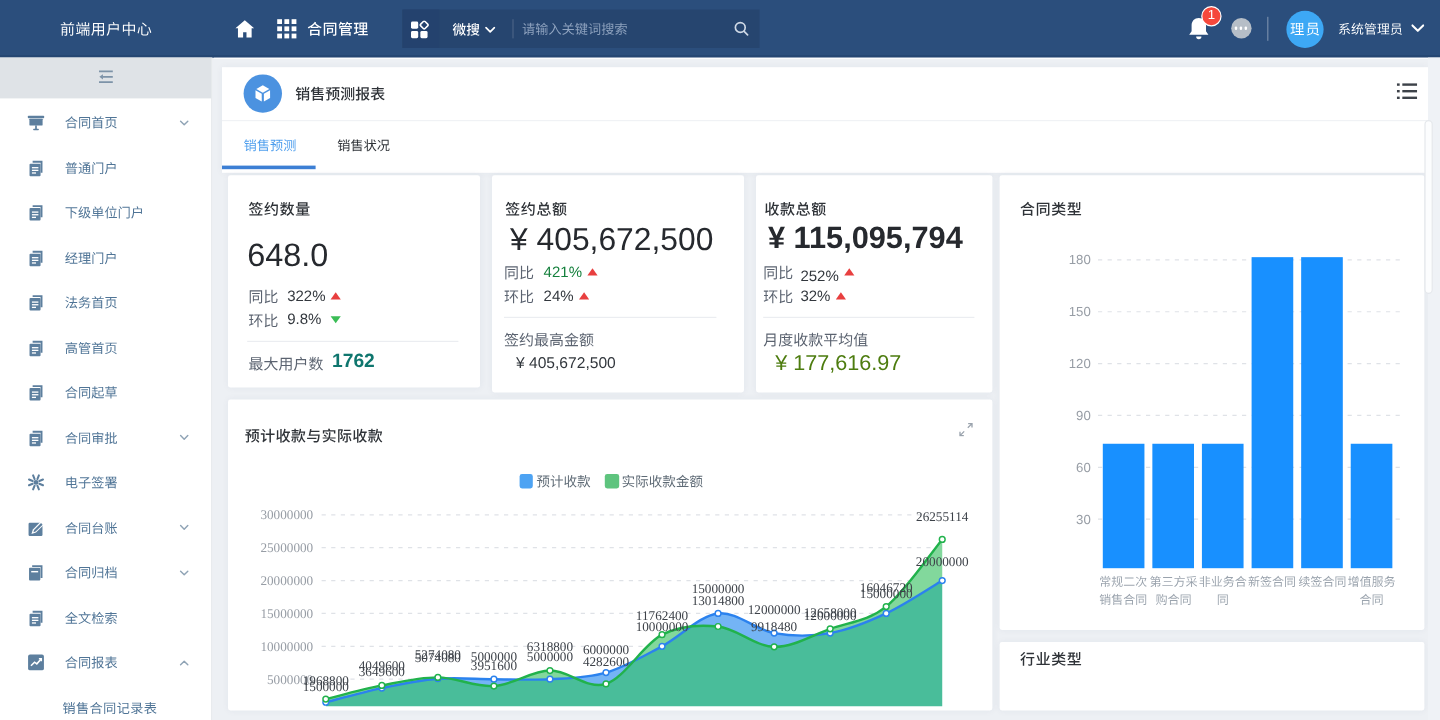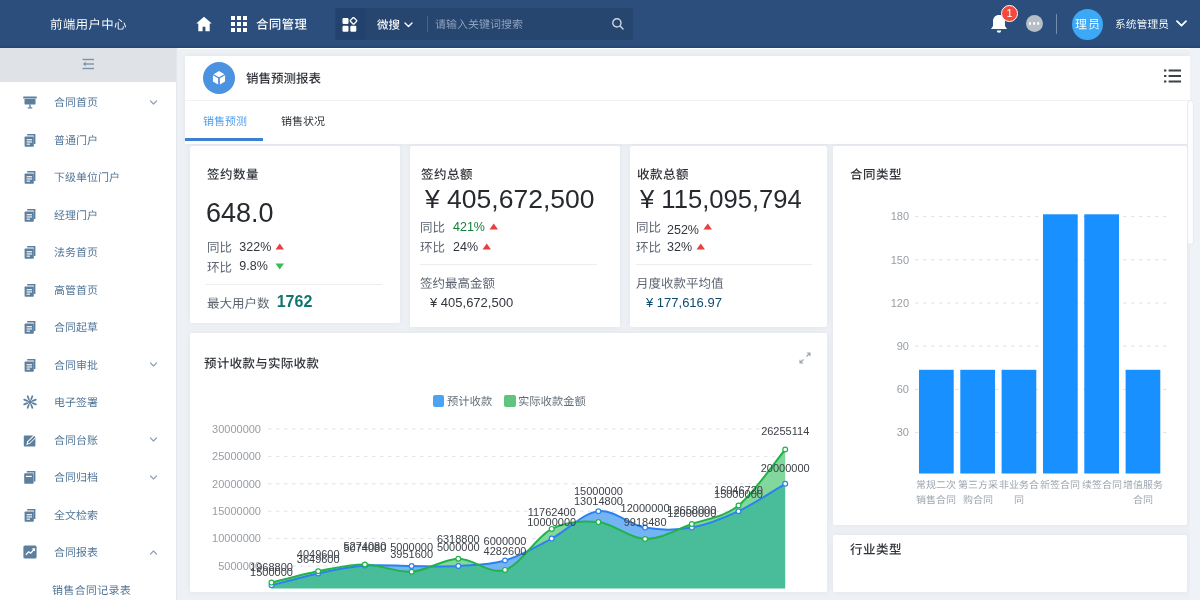--- a/index.html
+++ b/index.html
@@ -476,21 +476,21 @@
 <span class="num" style="left:430.0px;top:292.6px;font-size:13.0px;line-height:19.5px;letter-spacing:0.00px;font-weight:normal;color:#32373d">¥ 405,672,500</span>
 <div class="card" style="left:630px;top:146px;width:196.5px;height:181px;"></div>
 <svg class="abs" style="left:636.5px;top:164.3px" width="54" height="20" viewBox="0 0 54 20">
     <g fill="#2f3338" transform="translate(0,14.8) scale(0.01250,-0.01250)">
       <use href="#q101" x="0"></use>
       <use href="#q102" x="1040"></use>
       <use href="#q96" x="2080"></use>
       <use href="#q97" x="3120"></use>
     </g>
   </svg>
-<span class="num" style="left:640.0px;top:180.1px;font-size:25.6px;line-height:38.4px;letter-spacing:0.00px;font-weight:normal;color:#26292e">¥ 115,095,794</span>
+<span class="num" style="left:640.0px;top:180.1px;font-size:25.6px;line-height:38.4px;letter-spacing:0.00px;font-weight:bold;color:#26292e">¥ 115,095,794</span>
 <svg class="abs" style="left:636.0px;top:217.3px" width="27" height="20" viewBox="0 0 27 20">
     <g fill="#5b6370" transform="translate(0,14.8) scale(0.01250,-0.01250)">
       <use href="#q7" x="0"></use>
       <use href="#q91" x="1000"></use>
     </g>
   </svg>
 <span class="num" style="left:667.0px;top:221px;font-size:12.5px;line-height:18.8px;letter-spacing:0.00px;font-weight:normal;color:#32373d">252%</span>
 <svg class="abs" style="left:703.0px;top:223.3px" width="9.5" height="7" viewBox="0 0 9.5 7">
     <path d="M4.75 0.6L9 6.5H0.5z" fill="#e83f3f"></path>
   </svg>
@@ -509,22 +509,22 @@
     <g fill="#5b6370" transform="translate(0,14.8) scale(0.01250,-0.01250)">
       <use href="#q103" x="0"></use>
       <use href="#q104" x="1000"></use>
       <use href="#q105" x="2000"></use>
       <use href="#q106" x="3000"></use>
       <use href="#q107" x="4000"></use>
       <use href="#q108" x="5000"></use>
       <use href="#q20" x="6000"></use>
     </g>
   </svg>
-<span class="num" style="left:646.0px;top:292.6px;font-size:13.0px;line-height:19.5px;letter-spacing:0.00px;font-weight:normal;color:#0c4a6e">¥ 177,616.97</span>
-<div class="card" style="left:190px;top:332.5px;width:636.5px;height:259.5px;">
+<span class="num" style="left:646.0px;top:292.6px;font-size:18px;line-height:19.5px;letter-spacing:0.00px;font-weight:normal;color:#4d7c0f">¥ 177,616.97</span>
+<div class="card" style="left:190px;top:332.5px;width:636.5px;height:259.5px;font-family:Liberation Serif, serif;">
     <svg width="636" height="264" style="position:absolute;left:0;top:0">
       <line x1="78" y1="96.0" x2="596" y2="96.0" stroke="#dfe2e7" stroke-width="1" stroke-dasharray="3.5 4.5"></line>
       <line x1="78" y1="123.4" x2="596" y2="123.4" stroke="#dfe2e7" stroke-width="1" stroke-dasharray="3.5 4.5"></line>
       <line x1="78" y1="150.8" x2="596" y2="150.8" stroke="#dfe2e7" stroke-width="1" stroke-dasharray="3.5 4.5"></line>
       <line x1="78" y1="178.2" x2="596" y2="178.2" stroke="#dfe2e7" stroke-width="1" stroke-dasharray="3.5 4.5"></line>
       <line x1="78" y1="205.6" x2="596" y2="205.6" stroke="#dfe2e7" stroke-width="1" stroke-dasharray="3.5 4.5"></line>
       <line x1="78" y1="233.0" x2="596" y2="233.0" stroke="#dfe2e7" stroke-width="1" stroke-dasharray="3.5 4.5"></line>
       <text x="71" y="99.8" text-anchor="end" font-size="11" fill="#979da5">30000000</text>
       <text x="71" y="127.2" text-anchor="end" font-size="11" fill="#979da5">25000000</text>
       <text x="71" y="154.6" text-anchor="end" font-size="11" fill="#979da5">20000000</text>

